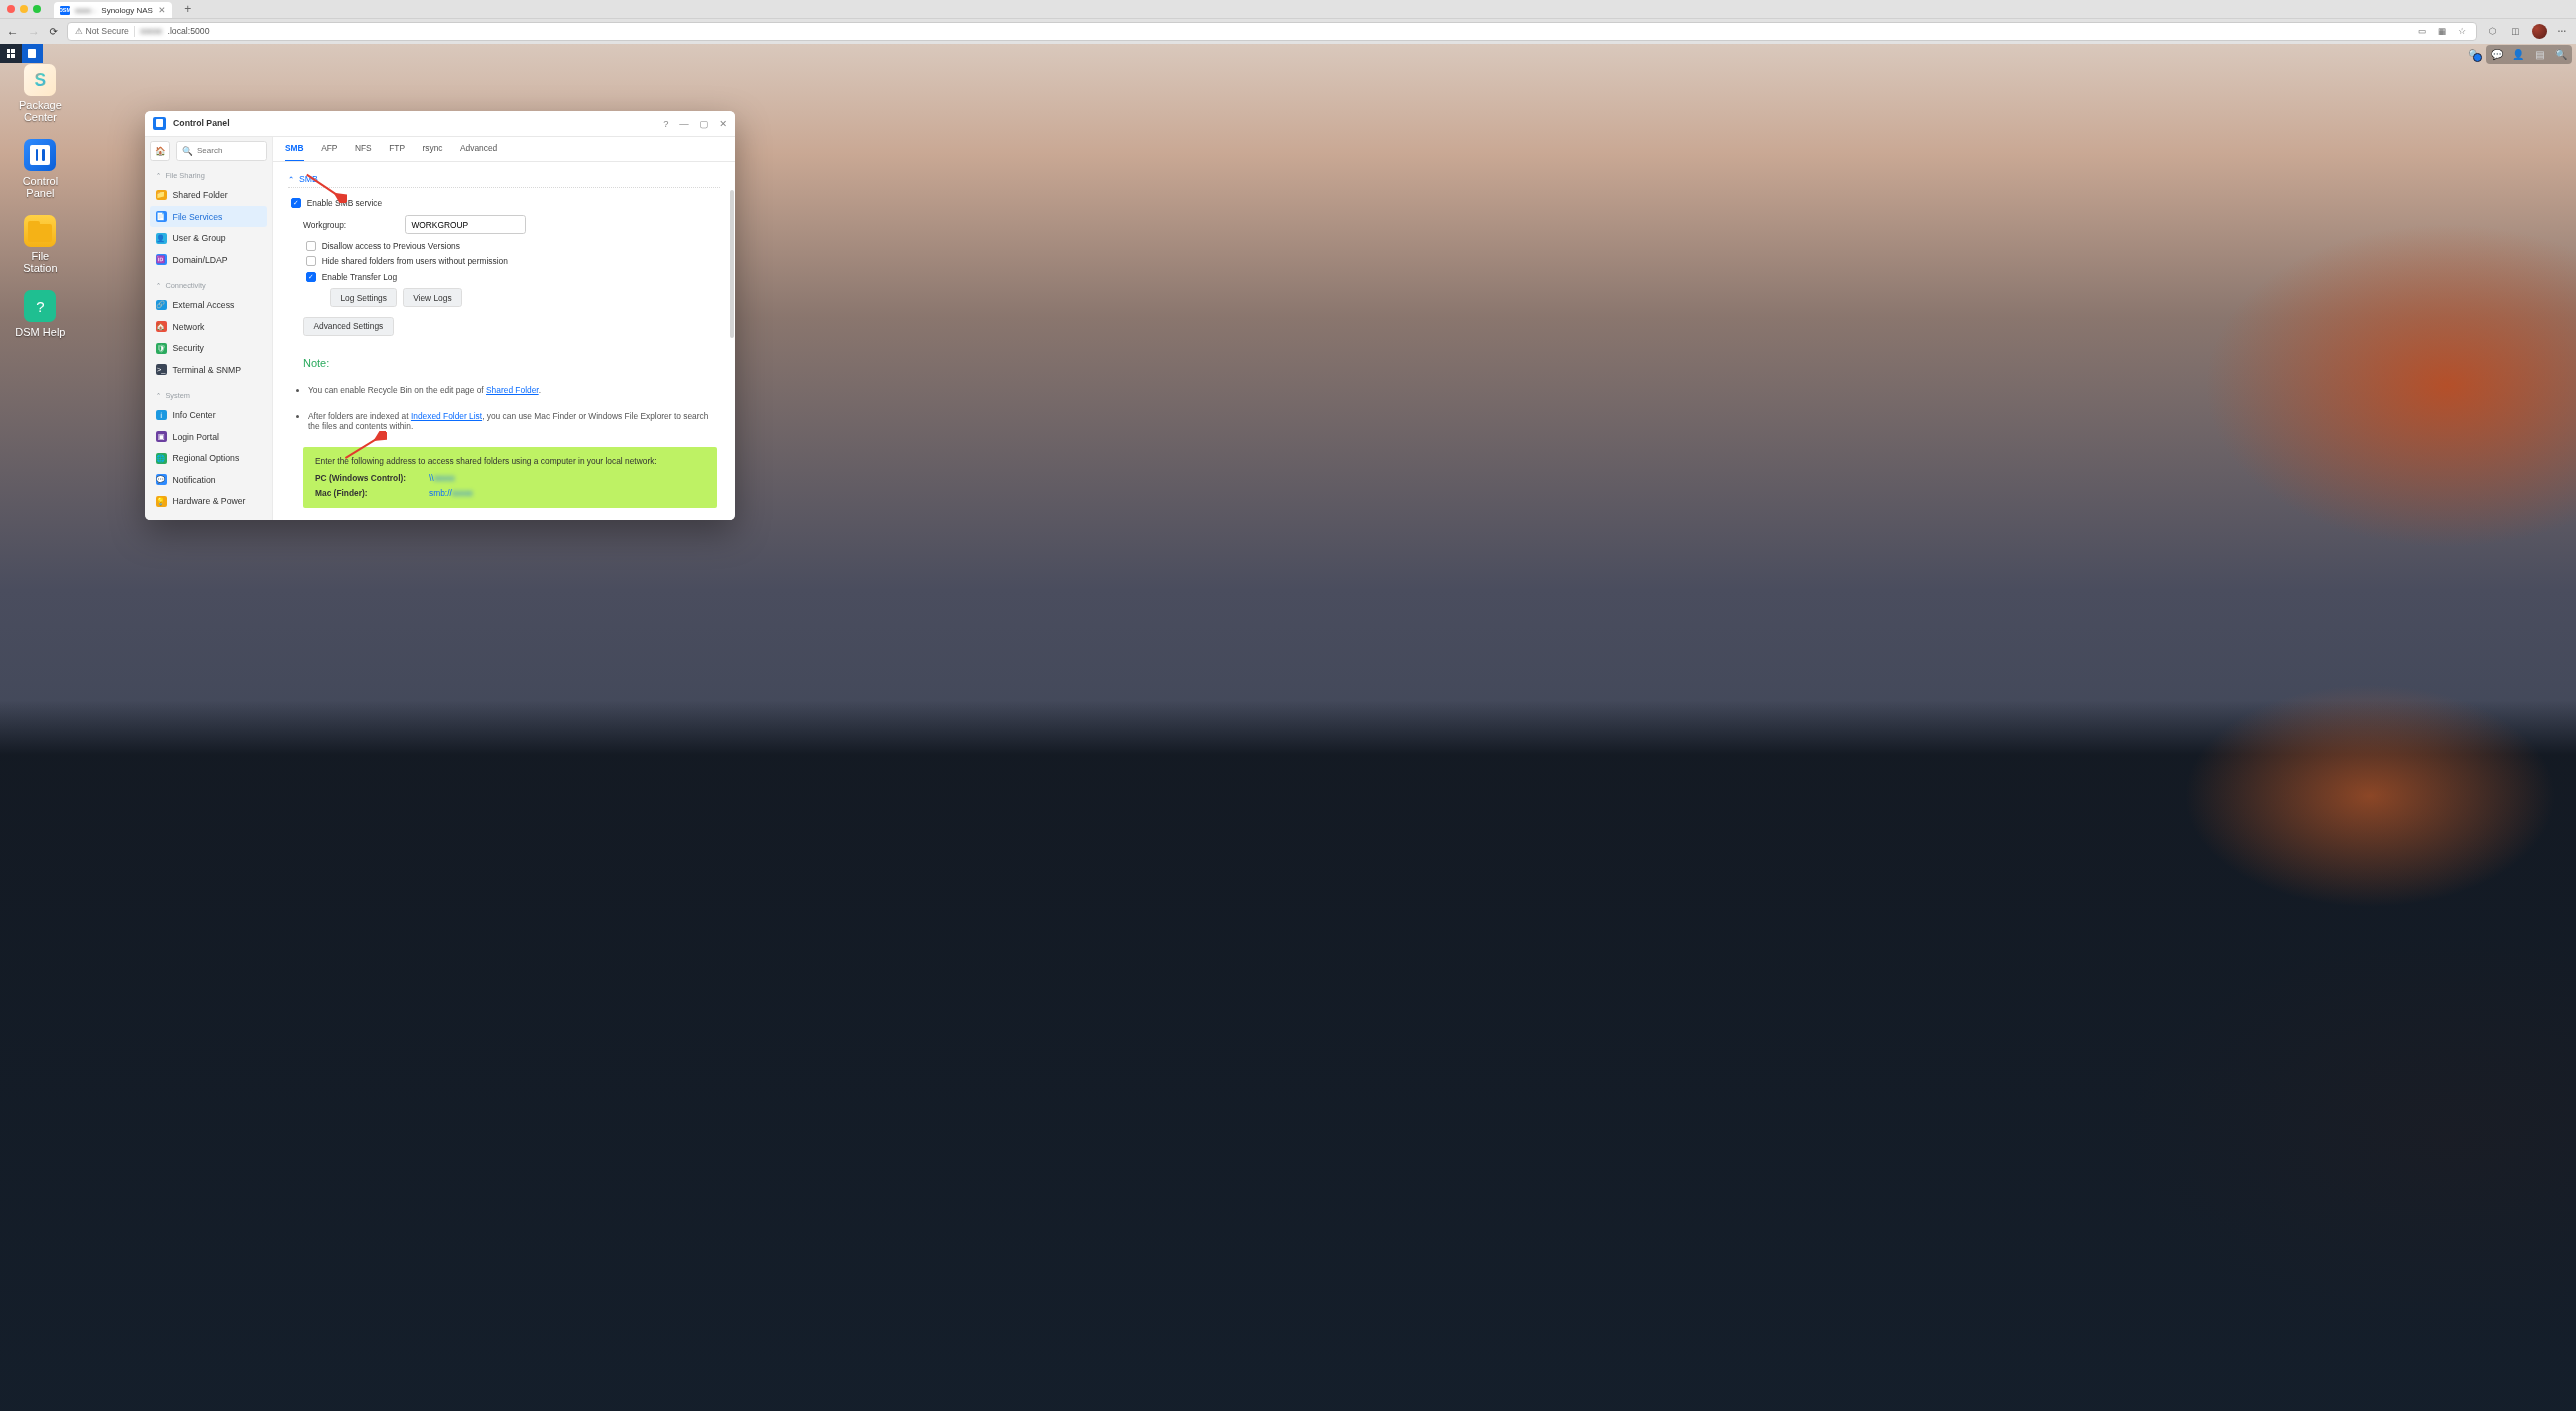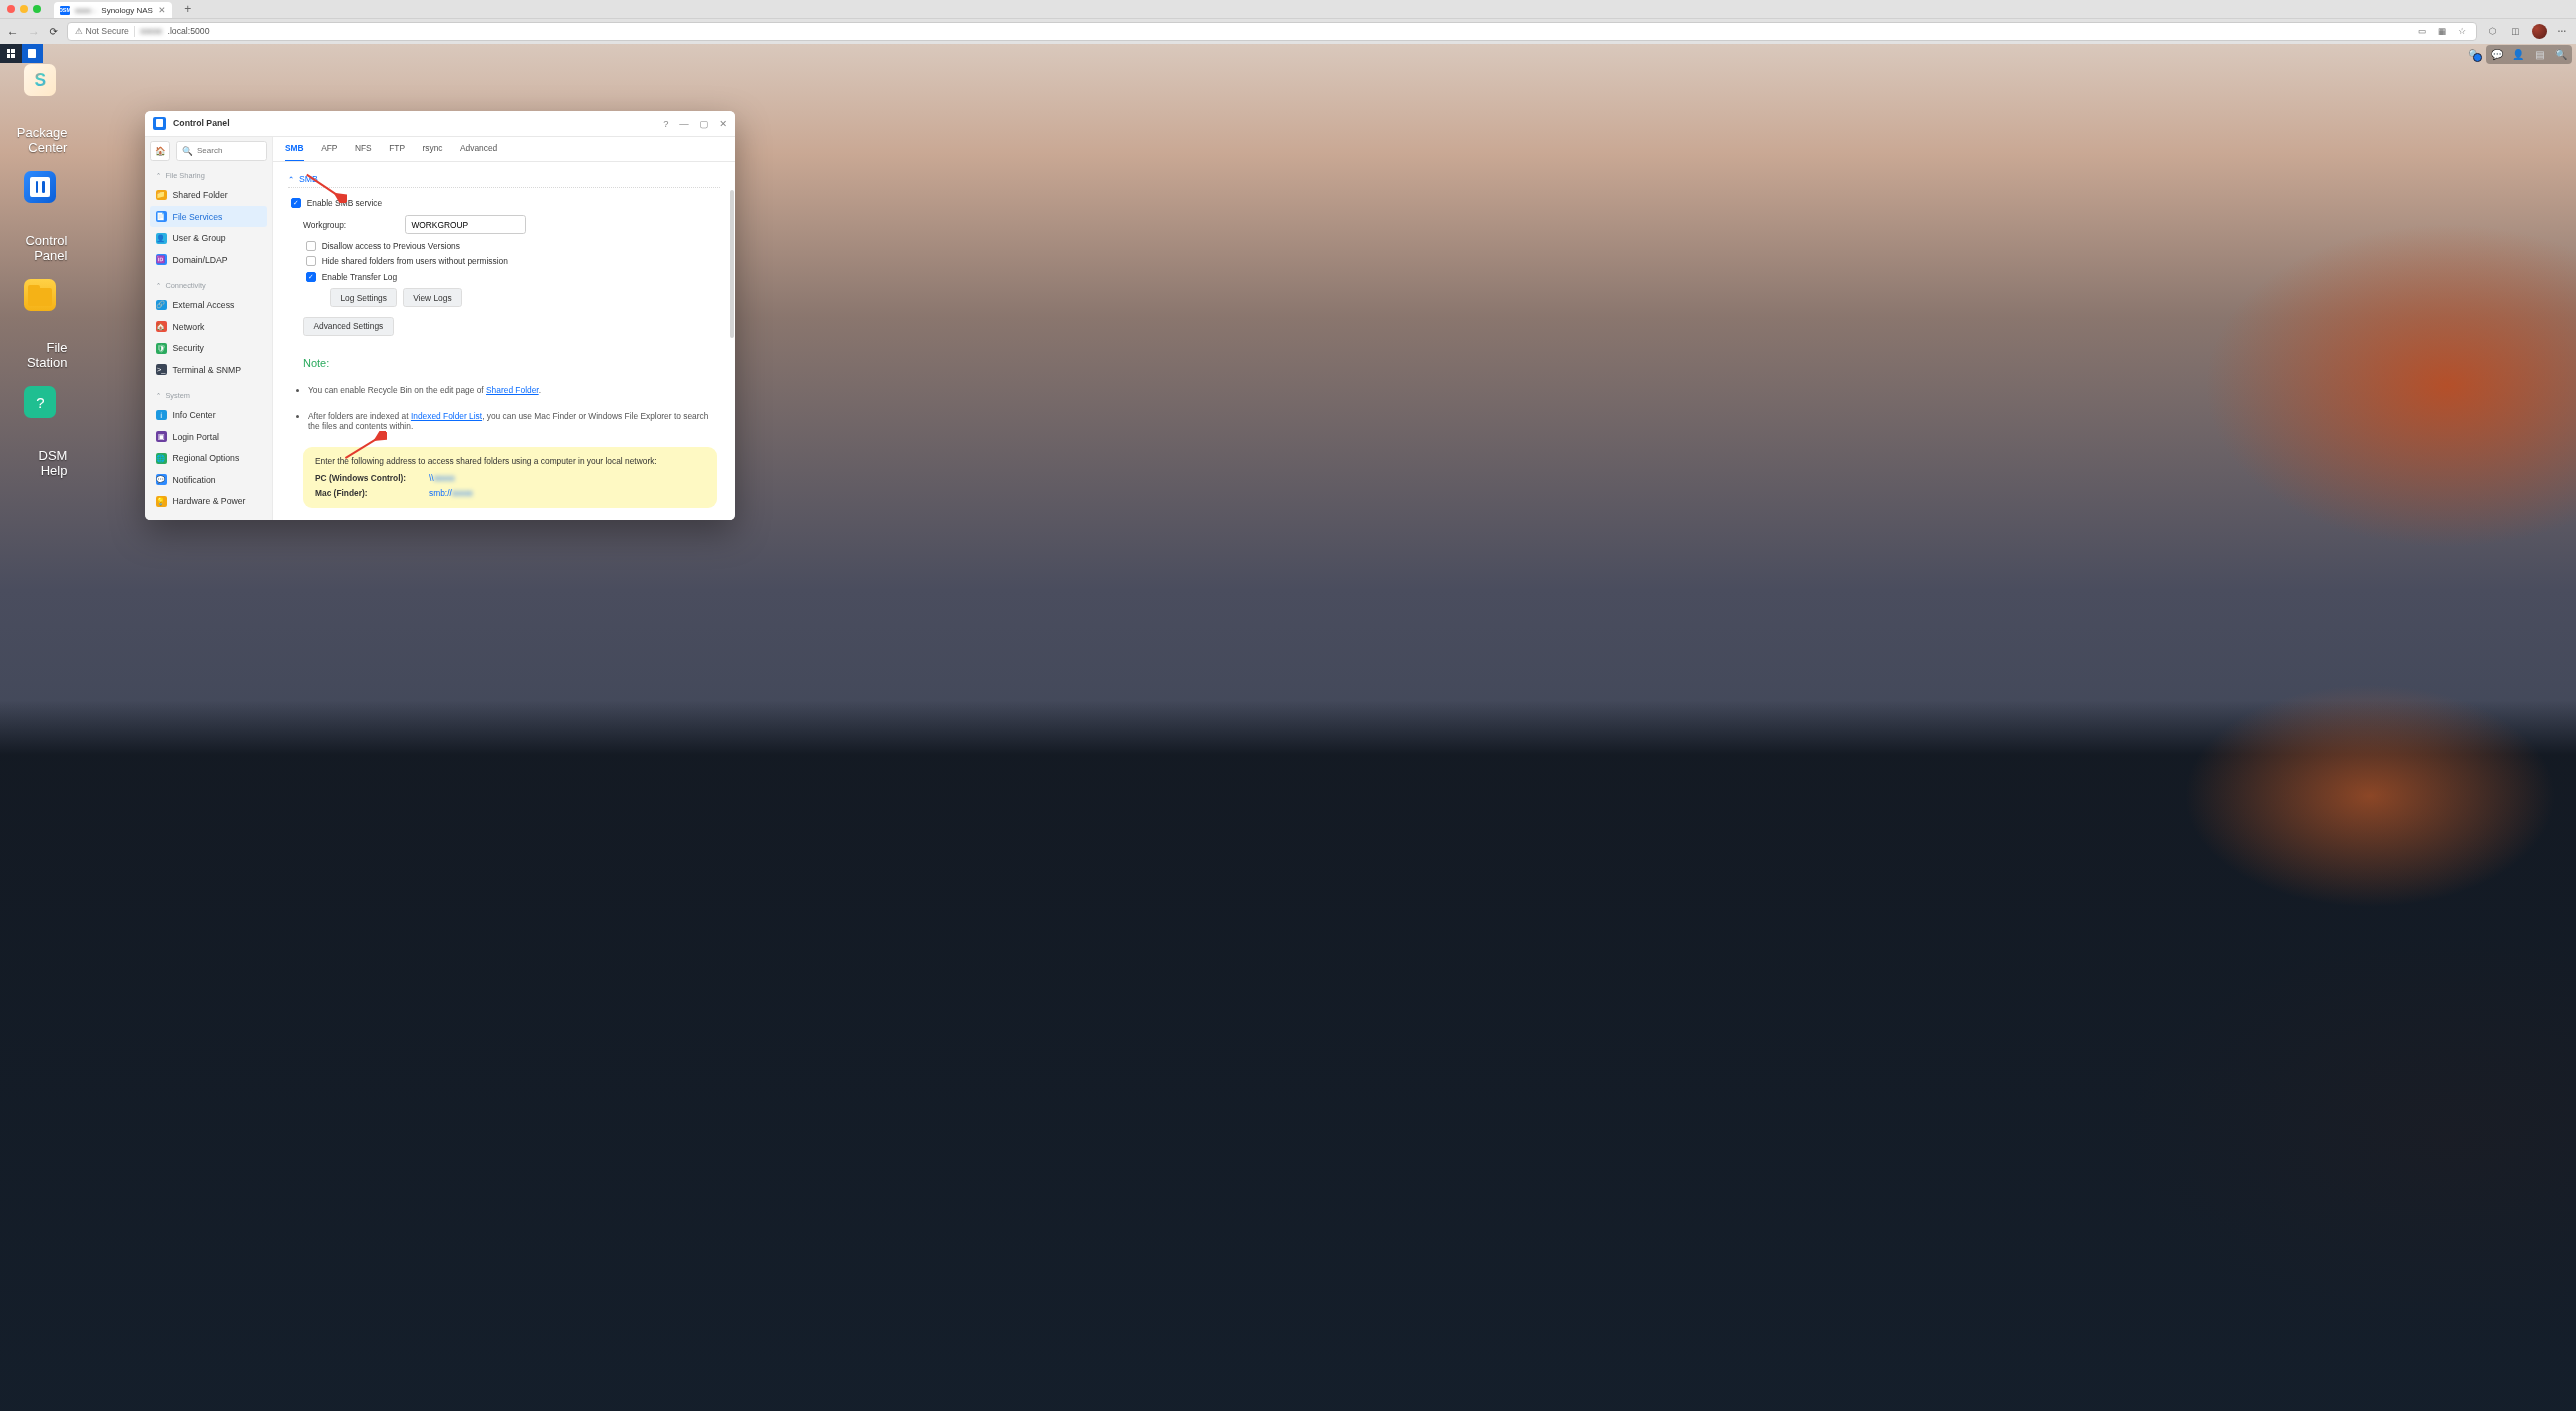--- a/index.html
+++ b/index.html
@@ -54,21 +54,21 @@
   .dsm-tray{ position:absolute; top:1.3px; right:4px; display:flex; gap:5.4px; align-items:center;}
   .tray-pill{ background:rgba(0,0,0,0.28); border-radius:4px; padding:2.7px 4px; display:flex; gap:8px; align-items:center;}
   .tray-icon{ width:13.4px; height:13.4px; display:flex; align-items:center; justify-content:center; color:#d5d9dc; font-size:10px;}
   .tray-icon.badge{ position:relative; }
   .tray-icon.badge::after{content:""; position:absolute; bottom:-0.7px; right:-0.7px; width:6.7px;height:6.7px; background:#1878f0; border-radius:50%; border:0.7px solid #223;}
 
   
   .desktop-icons{ position:absolute; top:20px; left:13.4px; display:flex; flex-direction:column; gap:16px; align-items:center;}
   .dicon{ width:54px; display:flex; flex-direction:column; align-items:center; gap:3.4px; cursor:pointer;}
   .dicon .sq{ width:32px; height:32px; border-radius:6.7px; display:flex; align-items:center; justify-content:center; font-size:15px; color:#fff;}
-  .dicon .label{ color:#fff; font-size:13px; text-align:right; text-shadow:0 0.7px 1.3px rgba(0,0,0,0.5);margin-top:26px;}
+  .dicon .label{ color:#fff; font-size:11px; text-align:center; text-shadow:0 0.7px 1.3px rgba(0,0,0,0.5);}
   .sq.pkg{background:linear-gradient(135deg,#fff6e8,#ffe8c8); position:relative;}
   .sq.pkg::before{content:"S"; font-weight:bold; background:linear-gradient(135deg,#ff6b6b,#4ecdc4,#45b7d1,#ffd93d);-webkit-background-clip:text;color:transparent;font-size:17.5px;}
   .sq.cp{background:linear-gradient(135deg,#2e8bff,#0a5fd8);}
   .sq.cp::before{content:""; width:19px;height:19px; background:#fff; border-radius:2px; box-shadow: inset 5.4px 0 0 #0056d6, inset -5.4px 0 0 #0056d6;}
   .sq.cp{position:relative;}
   .sq.cp .sliders{position:absolute;width:20px;height:20px;top:6px;left:6px;background:#fff;border-radius:2px;}
   .sq.cp .sliders::before,.sq.cp .sliders::after{content:"";position:absolute;width:2.7px;background:#0a5fd8;border-radius:1.3px;}
   .sq.cp .sliders::before{height:12px;left:5.4px;top:4px;}
   .sq.cp .sliders::after{height:12px;left:12px;top:4px;}
   .sq.fs{background:linear-gradient(180deg,#ffd146,#f5b216);}
@@ -127,21 +127,21 @@
 
   .btn{ height:19px; padding:0 9.4px; background:#eef0f2; border:0.7px solid #ddd; border-radius:2.7px; font-size:8.4px; color:#333; cursor:pointer; display:inline-flex; align-items:center;}
   .btn.primary{ background:#0a72e8; color:#fff; border-color:#0a72e8;}
   .btn-row{ display:flex; gap:5.4px; padding:4px 0 4px 27px;}
 
   .note{ color:#2baa5e; font-size:11px; margin-top:21px;}
   ul.notes{ padding-left:20px; margin-top:2.7px; font-size:8.4px; color:#555;}
   ul.notes li{ margin:16px 0;}
   .link{color:#0a6cff; text-decoration:underline; cursor:pointer;}
 
-  .info-box{ background:#fef9c3; border-radius:9px; padding:9.4px 12px; margin-top:9.4px; font-size:8.4px;}
+  .info-box{ background:#bef264; border-radius:2px; padding:9.4px 12px; margin-top:9.4px; font-size:8.4px;}
   .info-box .info-head{margin-bottom:6.7px;}
   .info-grid{ display:grid; grid-template-columns:114px 1fr; row-gap:5.4px;}
   .info-grid .k{font-weight:600;}
   .info-grid .v{color:#0a6cff;}
   .blur{ filter:blur(2px); user-select:none;}
 
   .footer{ height:36px; display:flex; align-items:center; justify-content:flex-end; padding:0 12px; gap:6.7px; border-top:0.7px solid #eee;}
   .apply-highlight{ border:1.7px solid #e23b2e; border-radius:6.7px; padding:2.7px;}
 
   

